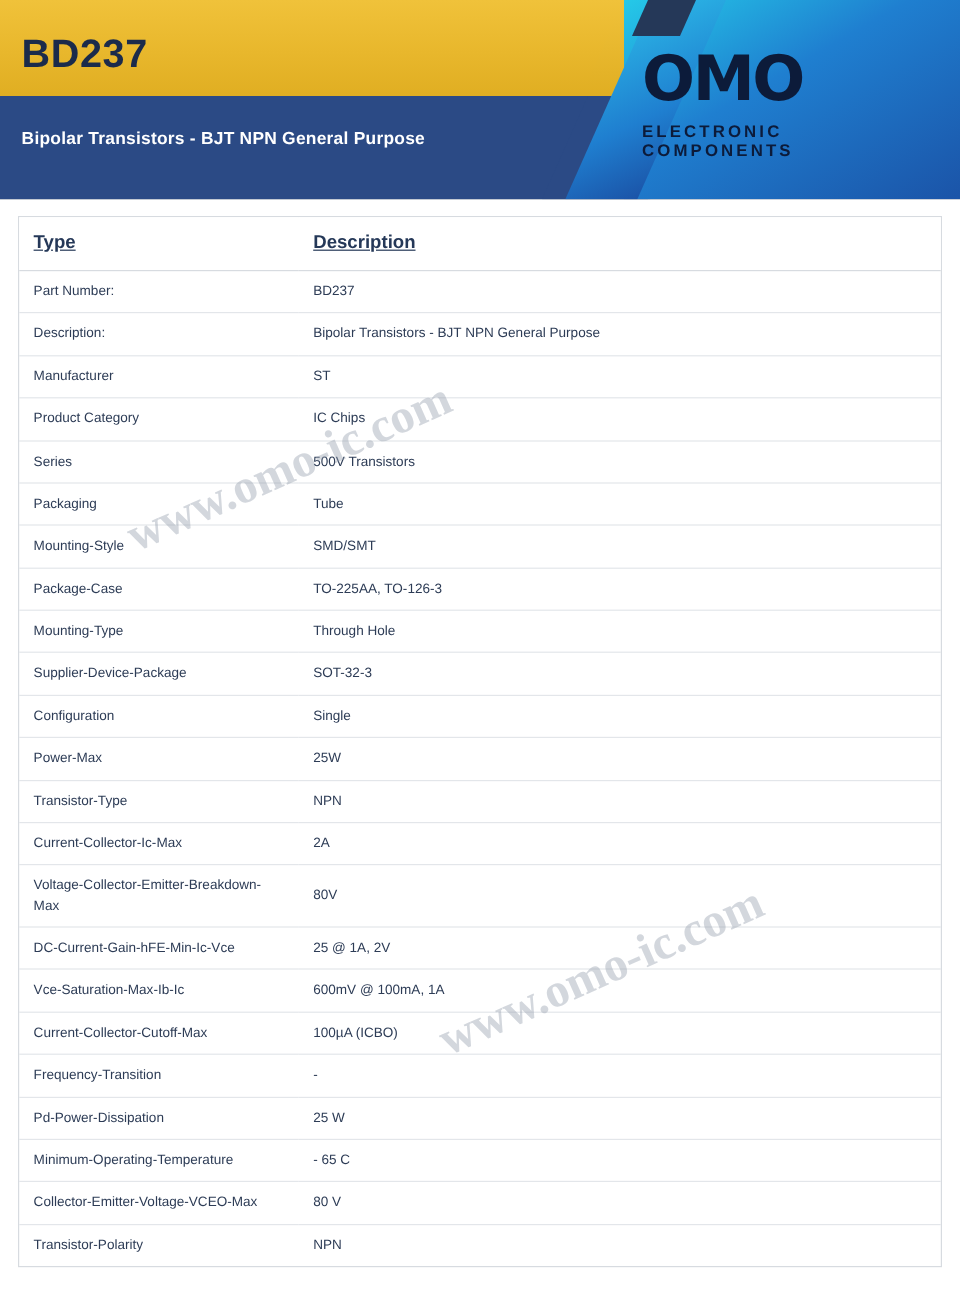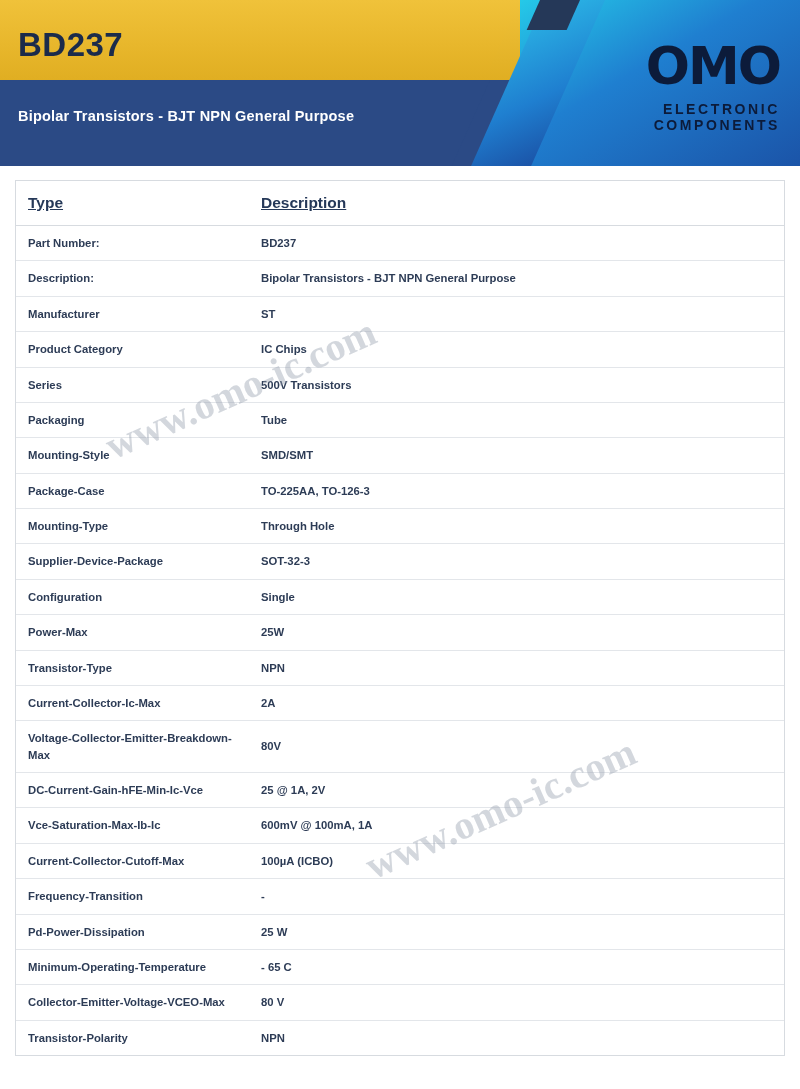--- a/index.html
+++ b/index.html
@@ -96,21 +96,21 @@
     font-size: 14.5px;
     font-weight: bold;
     color: #ffffff;
     letter-spacing: 0.2px;
     z-index: 5;
   }
   .logo {
     position: absolute;
     right: 20px; top: 40px;
     width: 245px;
-    text-align: right;
+    text-align: left;
     z-index: 6;
   }
   .logo-mark {
     font-size: 52px;
     font-weight: bold;
     color: #0c1b3a;
     letter-spacing: -2px;
     line-height: 1;
     font-family: "DejaVu Sans", sans-serif;
   }
@@ -140,21 +140,21 @@
     font-size: 15.5px;
     font-weight: bold;
     color: #253858;
     padding: 13px 12px;
     background: #ffffff;
     border-bottom: 1px solid #d7dbe0;
     text-decoration: underline;
   }
   td {
     font-size: 11.3px;
-    font-weight: bold;
+    font-weight: normal;
     color: #2d3c56;
     padding: 9px 12px;
     border-bottom: 1px solid #e3e6ea;
     vertical-align: middle;
     line-height: 1.45;
   }
   col.c1 { width: 233px; }
   col.c2 { width: auto; }
   tr:last-child td { border-bottom: none; }
 

